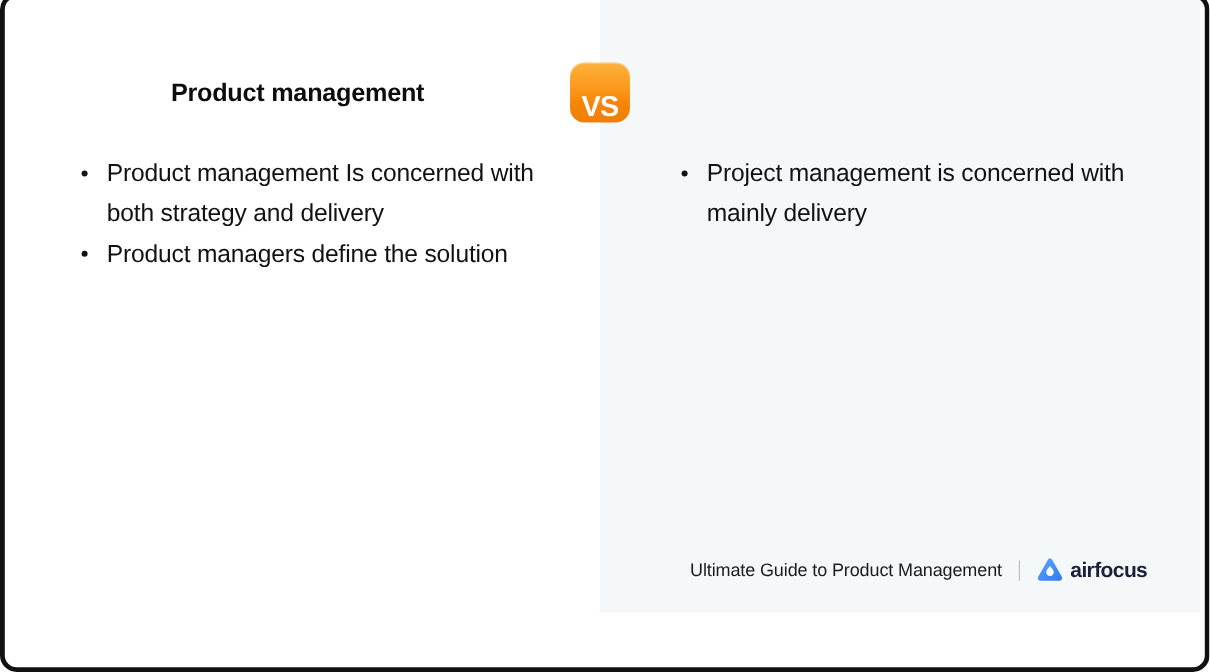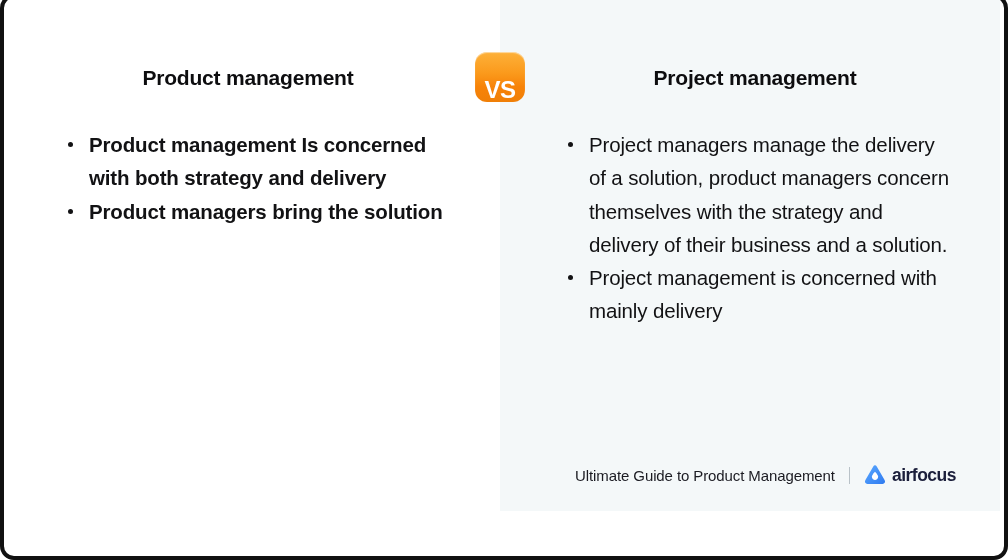--- a/index.html
+++ b/index.html
@@ -73,21 +73,20 @@
     position: absolute;
     top: 128px;
     font-size: 20.5px;
     line-height: 33.3px;
     color: #121214;
     letter-spacing: -0.15px;
   }
   #list-left {
     left: 60px;
     width: 400px;
-    font-weight: bold;
   }
   #list-right {
     left: 60px;
     width: 392px;
   }
   ul.bullets > li {
     position: relative;
     padding-left: 29px;
     margin: 0 0 0 0;
   }
@@ -164,29 +163,27 @@
 
 <div id="canvas">
 
   <div id="card">
 
     <div class="panel" id="panel-left">
       <div class="panel-heading">Product management</div>
 
       <ul class="bullets" id="list-left">
         <li>Product management Is concerned with both strategy and delivery</li>
-        <li>Product managers bring the solution</li>
+        <li>Product managers define the solution</li>
       </ul>
     </div>
 
     <div class="panel" id="panel-right">
-      <div class="panel-heading">Project management</div>
 
       <ul class="bullets" id="list-right">
-        <li>Project managers manage the delivery of a solution, product managers concern themselves with the strategy and delivery of their business and a solution.</li>
         <li> Project management is concerned with mainly delivery</li>
       </ul>
     </div>
 
     <div id="vs-badge">
       <span id="vs-badge-label">VS</span>
     </div>
 
     <div id="footer">
       <div id="footer-caption">Ultimate Guide to Product Management</div>

